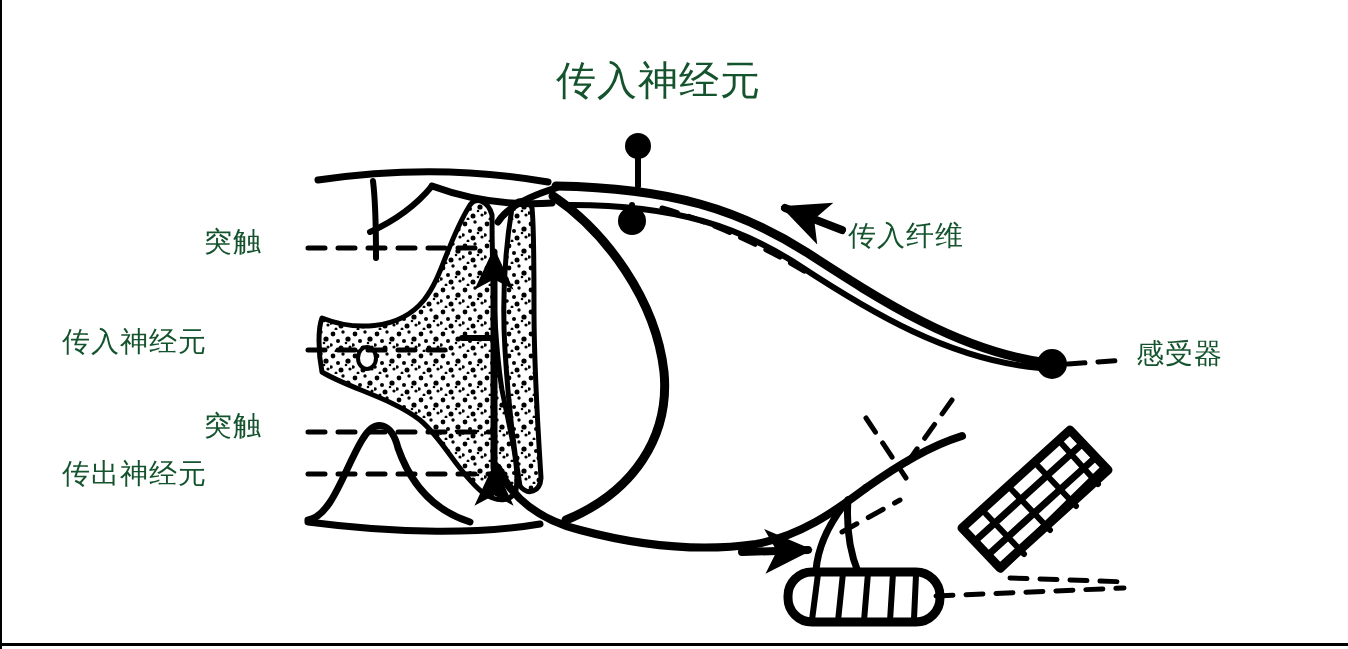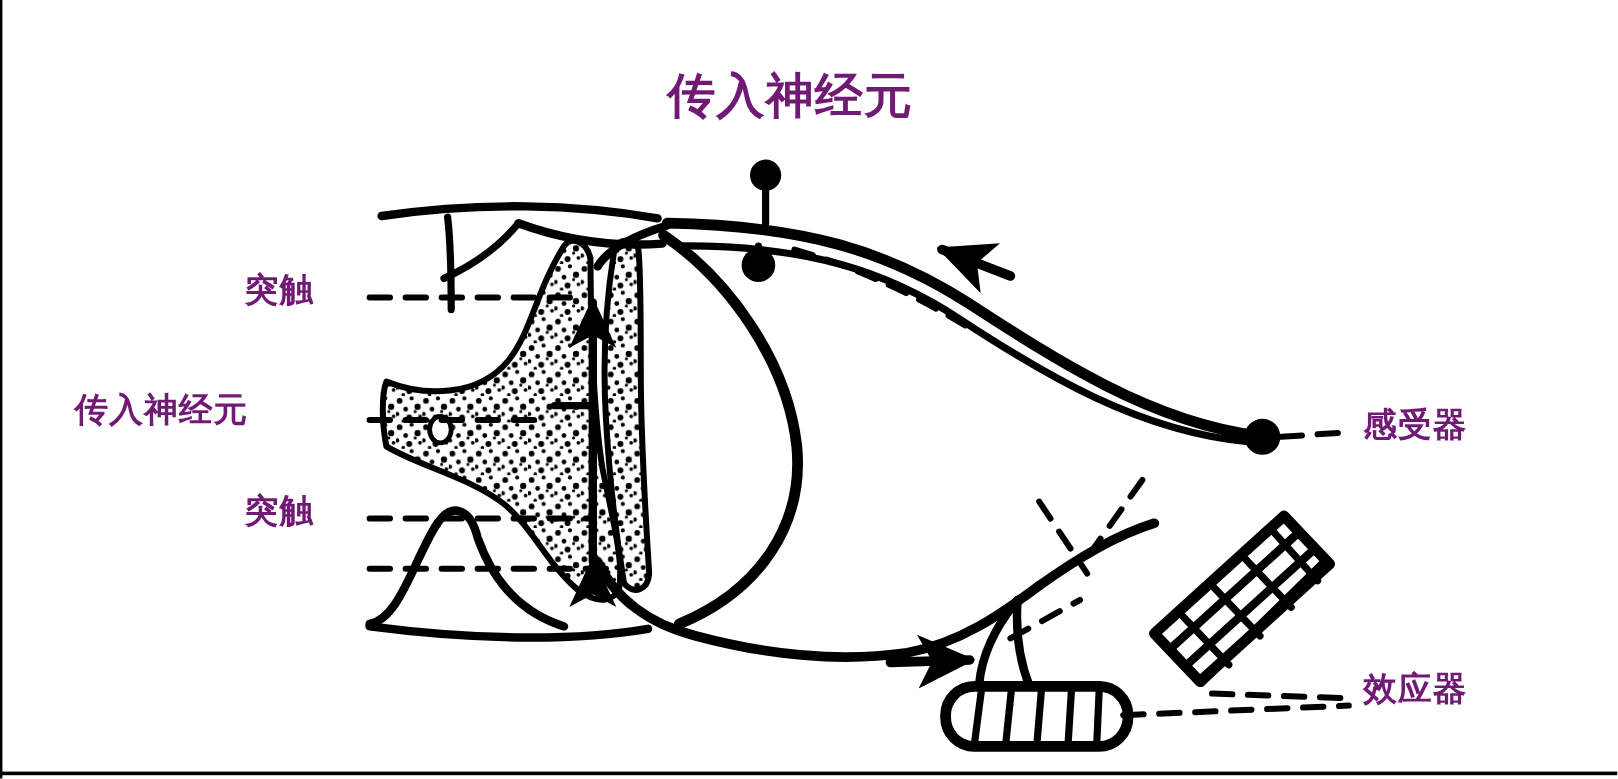--- a/index.html
+++ b/index.html
@@ -21,22 +21,22 @@
   }
   #bottom-rule{
     position:absolute;left:0;top:643px;width:1348px;height:3px;background:#000;
   }
   #figure-svg{
     position:absolute;left:0;top:0;width:1348px;height:649px;
   }
   .lbl{
     position:absolute;
     white-space:nowrap;
-    font-weight:700;
-    color:#701a75;
+    font-weight:400;
+    color:#14532d;
     letter-spacing:1px;
     line-height:1;
   }
   .lbl-title{font-size:40px;}
   .lbl-side{font-size:28px;}
   
   #label-title{left:556px;top:60px;}
   #label-synapse-upper{left:204px;top:228px;}
   #label-interneuron{left:62px;top:328px;}
   #label-synapse-lower{left:204px;top:412px;}
@@ -201,20 +201,21 @@
   </svg>
 
   <div class="lbl lbl-title" id="label-title">传入神经元</div>
 
   <div class="lbl lbl-side" id="label-synapse-upper">突触</div>
 
   <div class="lbl lbl-side" id="label-interneuron">传入神经元</div>
 
   <div class="lbl lbl-side" id="label-synapse-lower">突触</div>
 
-
+  <div class="lbl lbl-side" id="label-efferent-neuron">传出神经元</div>
+
+  <div class="lbl lbl-side" id="label-afferent-fiber">传入纤维</div>
 
   <div class="lbl lbl-side" id="label-receptor">感受器</div>
 
 
-  <div class="lbl lbl-side" id="label-effector">效应器</div>
 
 </div>
 
 </body></html>

